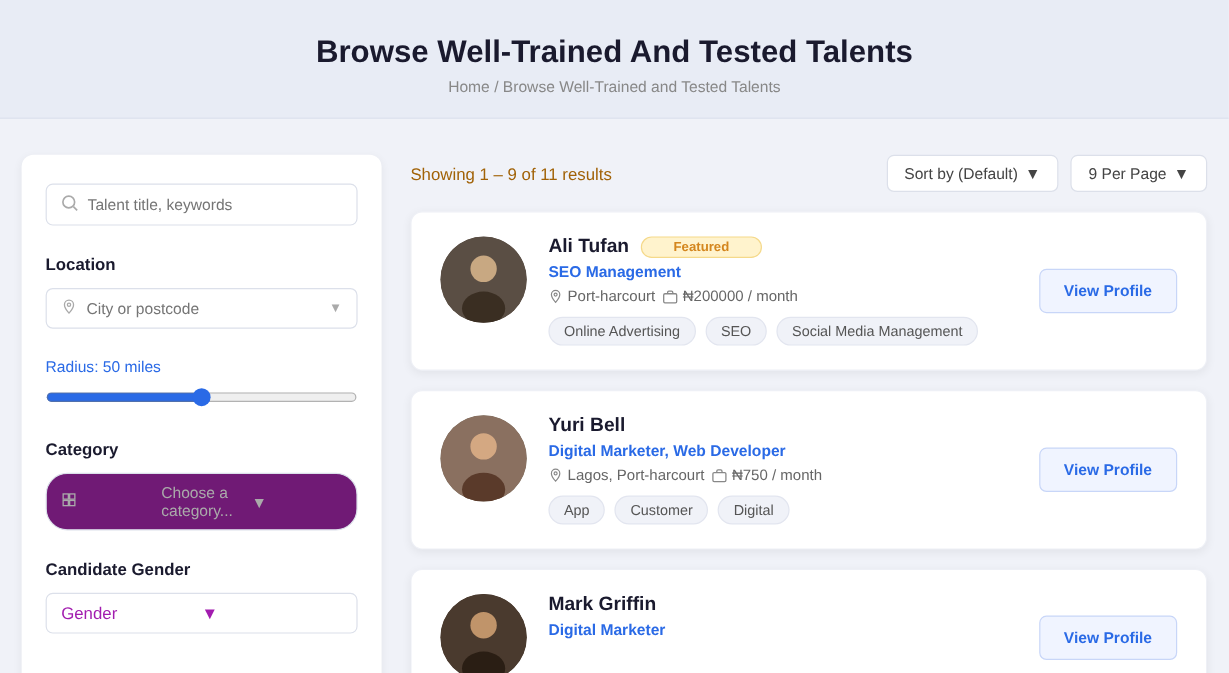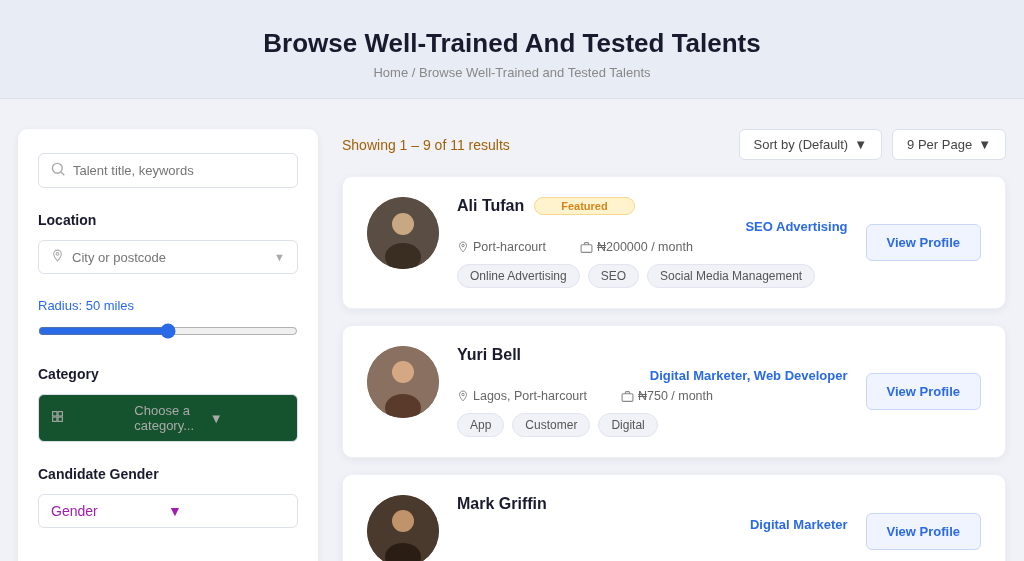--- a/index.html
+++ b/index.html
@@ -72,23 +72,23 @@
     .loc-icon { color: #aaa; margin-right: 8px; flex-shrink: 0; }
     .dropdown-arrow { color: #aaa; margin-left: auto; font-size: 11px; }
 
     .radius-label { font-size: 13px; color: #2a6ae6; font-weight: 400; margin-bottom: 10px; }
     .radius-slider { width: 100%; accent-color: #2a6ae6; cursor: pointer; }
 
     .category-wrap {
       display: flex;
       align-items: center;
       border: 1.5px solid #dce0ea;
-      border-radius: 6px;
+      border-radius: 18px;
       padding: 8px 12px;
-      background: #14532d;
+      background: #701a75;
       cursor: pointer;
     }
     .cat-icon { color: #aaa; margin-right: 8px; }
     .category-wrap span { color: #aaa; font-size: 13px; flex: 1; }
 
     .gender-wrap {
       display: flex;
       align-items: center;
       border: 1.5px solid #dce0ea;
       border-radius: 6px;
@@ -143,42 +143,42 @@
       border-radius: 50%;
       background: #bbb;
       flex-shrink: 0;
       overflow: hidden;
       display: flex;
       align-items: center;
       justify-content: center;
     }
     .avatar-circle svg { width: 72px; height: 72px; }
 
-    .talent-info { flex: 1; text-align: right; }
+    .talent-info { flex: 1; }
     .talent-name-row {
       display: flex;
       align-items: center;
       gap: 10px;
       margin-bottom: 4px;
     }
     .talent-name { font-size: 16px; font-weight: 700; color: #1a1a2e; }
     .featured-badge {
       background: #fff3cd;
       color: #d4861e;
       font-size: 11px;
       font-weight: 600;
       padding: 2px 26px;
       border-radius: 20px;
       border: 1px solid #f5d98a;
     }
     .talent-title { color: #2a6ae6; font-size: 13px; font-weight: 600; margin-bottom: 6px; }
     .talent-meta {
       display: flex;
       align-items: center;
-      gap: 34px;
+      gap: 6px;
       font-size: 12.5px;
       color: #666;
       margin-bottom: 10px;
       flex-wrap: wrap;
     }
     .talent-meta span { display: flex; align-items: center; gap: 4px; }
     .tags { display: flex; flex-wrap: wrap; gap: 8px; }
     .tag {
       background: #f0f2f8;
       color: #555;
@@ -302,21 +302,21 @@
           <circle cx="36" cy="36" r="36" fill="#5a4e44"></circle>
           <circle cx="36" cy="27" r="11" fill="#c8a882"></circle>
           <ellipse cx="36" cy="60" rx="18" ry="14" fill="#3a2e22"></ellipse>
         </svg>
       </div>
       <div class="talent-info">
         <div class="talent-name-row">
           <span class="talent-name">Ali Tufan</span>
           <span class="featured-badge">Featured</span>
         </div>
-        <div class="talent-title">SEO Advertising</div>
+        <div class="talent-title">SEO Management</div>
         <div class="talent-meta">
           <span>
             <svg width="12" height="12" viewBox="0 0 24 24" fill="none" stroke="#888" stroke-width="2">
               <path d="M12 2C8.13 2 5 5.13 5 9c0 5.25 7 13 7 13s7-7.75 7-13c0-3.87-3.13-7-7-7z"></path>
               <circle cx="12" cy="9" r="2.5"></circle>
             </svg>
             Port-harcourt
           </span>
           <span>
             <svg width="13" height="13" viewBox="0 0 24 24" fill="none" stroke="#888" stroke-width="2">

